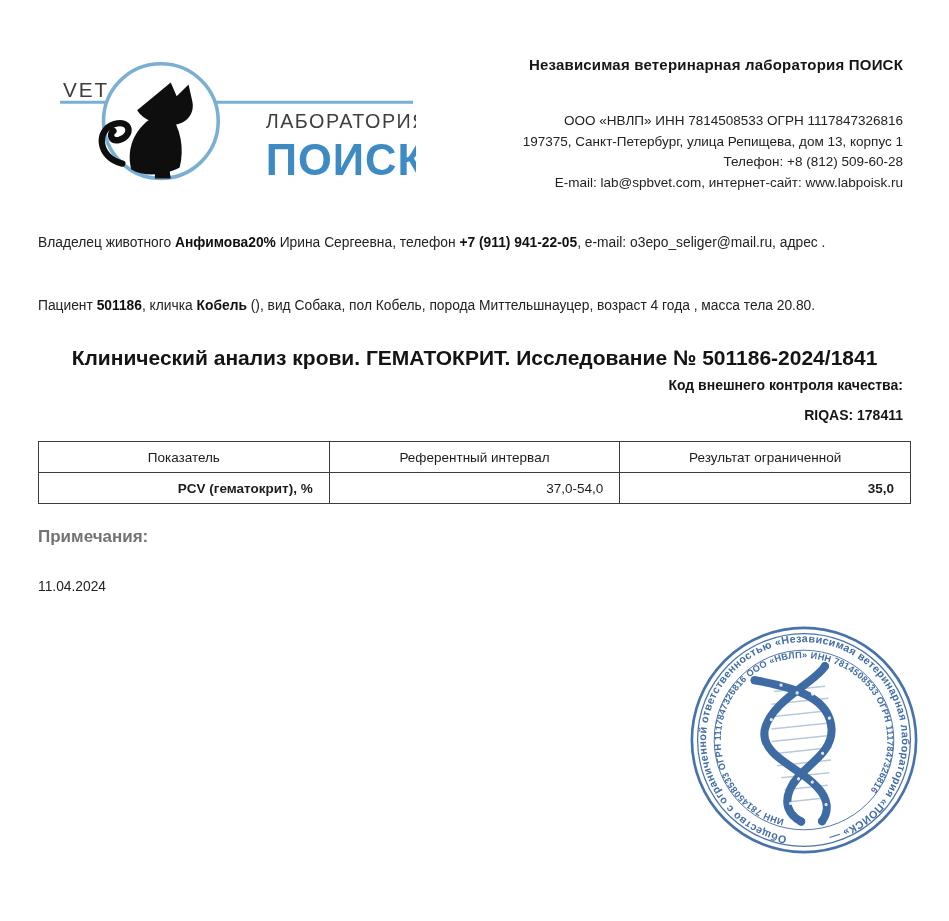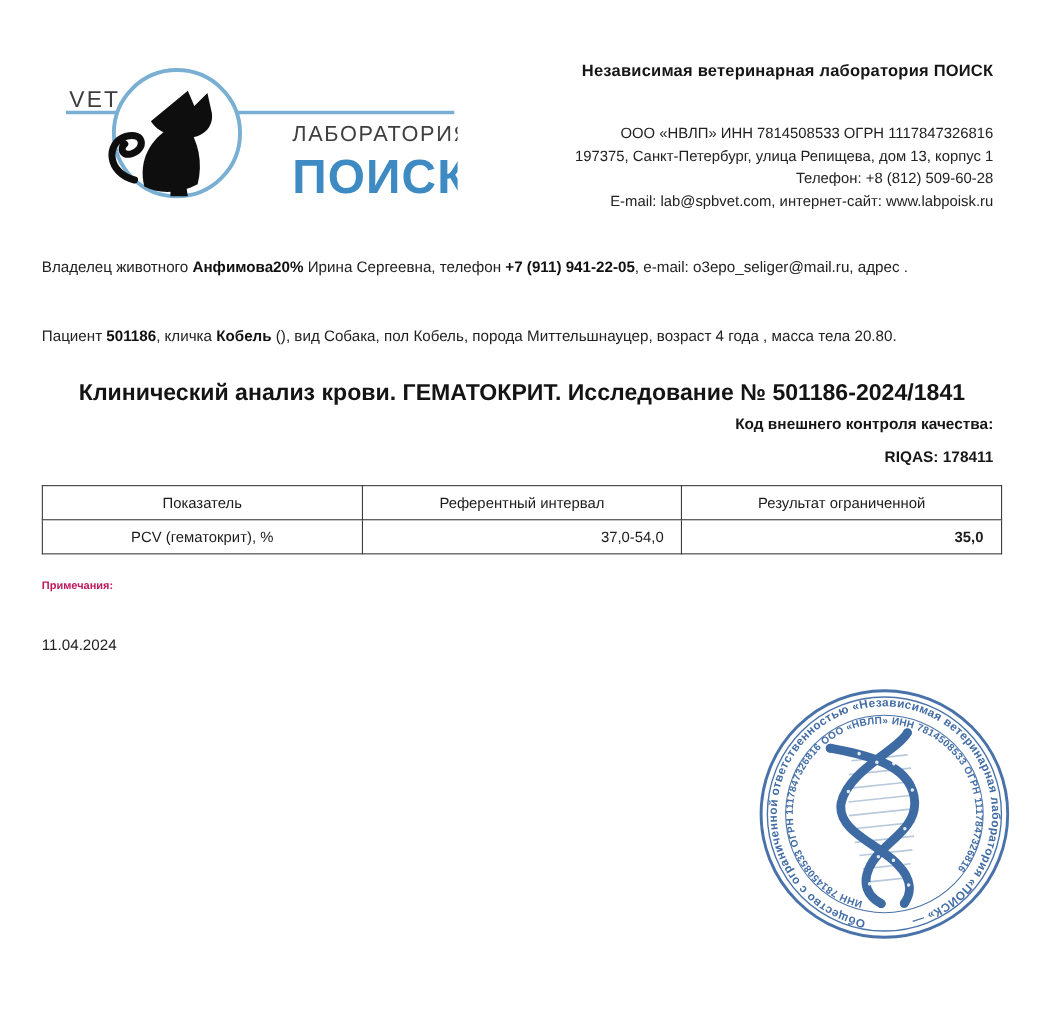--- a/index.html
+++ b/index.html
@@ -53,27 +53,27 @@
   
   table.results{
     position:absolute;left:38px;top:441px;width:873px;
     border-collapse:collapse;table-layout:fixed;
     font-size:13.5px;color:#1c1c1c;
   }
   table.results th,table.results td{
     border:1px solid #3c3c3c;height:30px;padding:0 16px;
   }
   table.results th{font-weight:normal;text-align:center;}
-  td.cell-indicator{font-weight:normal;text-align:center;}
+  td.cell-indicator{font-weight:bold;text-align:right;}
   td.cell-reference{text-align:right;}
   td.cell-result{font-weight:bold;text-align:right;}
   
   .notes-label{
     position:absolute;left:38px;top:527px;
-    font-size:10px;font-weight:bold;color:#be185d;
+    font-size:17px;font-weight:bold;color:#737373;
   }
   .date-line{position:absolute;left:38px;top:579px;font-size:13.8px;color:#222;}
   .doctor-line{position:absolute;left:38px;top:620px;font-size:13.8px;color:#222;}
   
   .stamp{position:absolute;left:690px;top:626px;width:228px;height:228px;opacity:.92;}
   .stamp svg{display:block;width:100%;height:100%;}
   .st-ring{fill:none;stroke:#3a67a3;}
   .st-text{fill:#33619e;font-family:"Liberation Sans","DejaVu Sans",sans-serif;font-weight:bold;}
   .st-strand{fill:none;stroke:#2e5f9c;stroke-width:8.5;stroke-linecap:round;}
   .st-rung{stroke:#b3c5da;stroke-width:1.6;}

